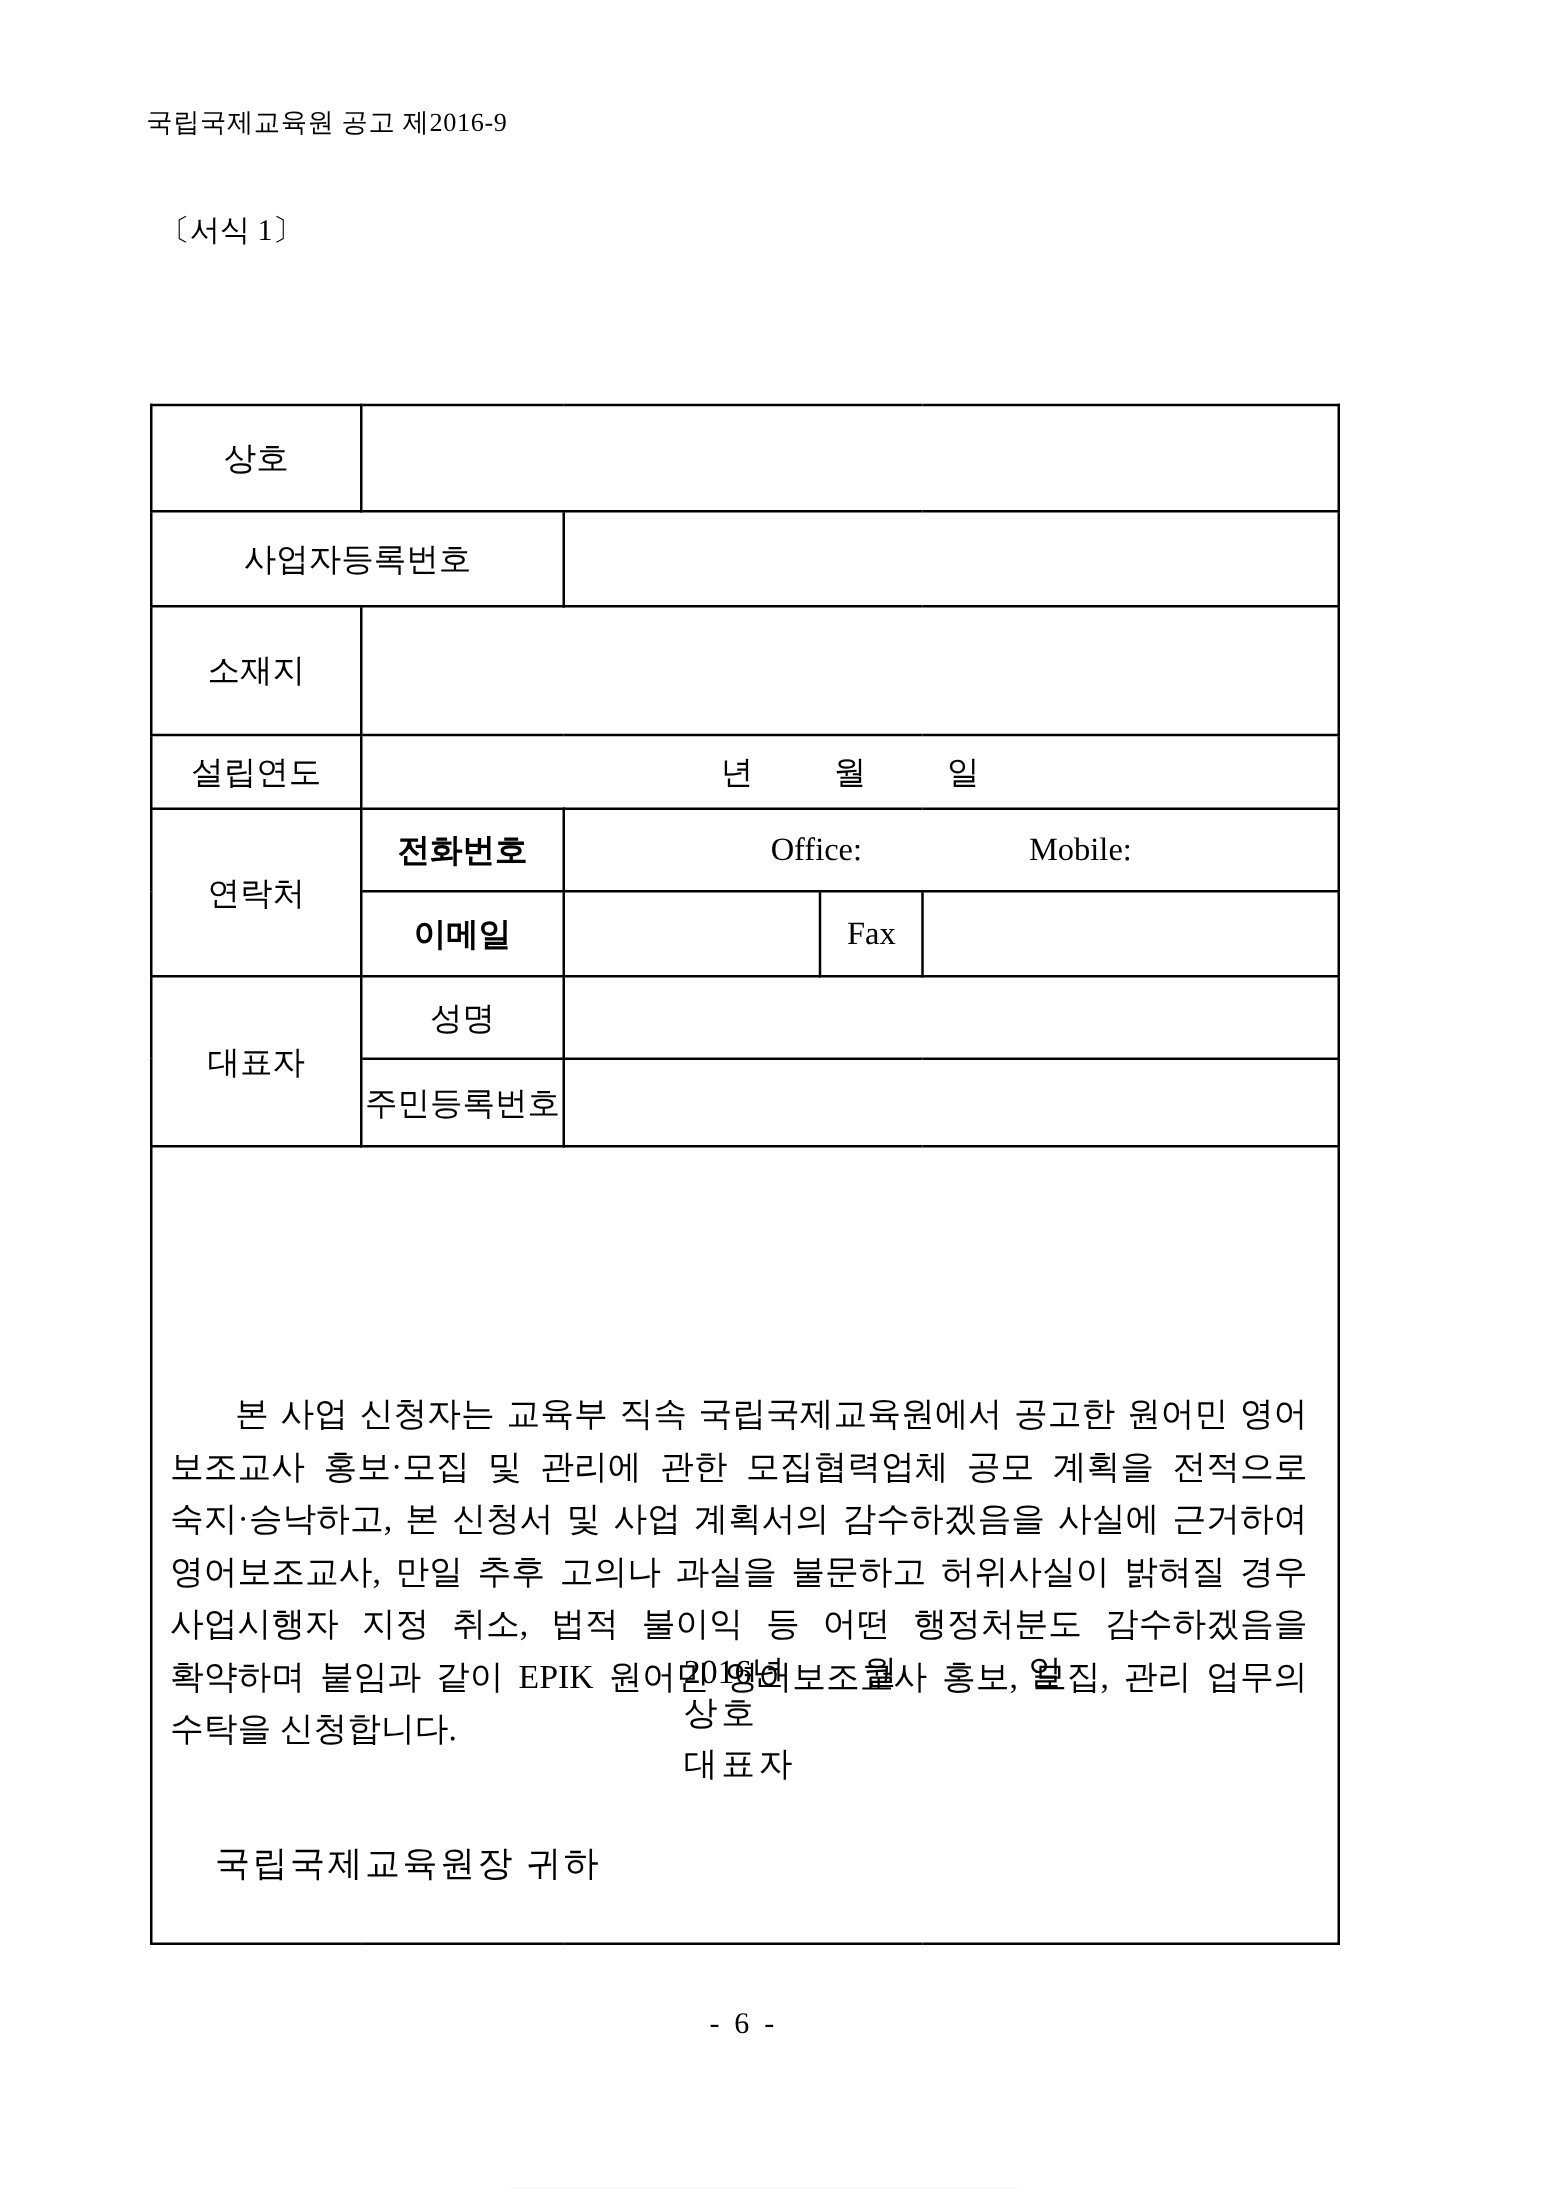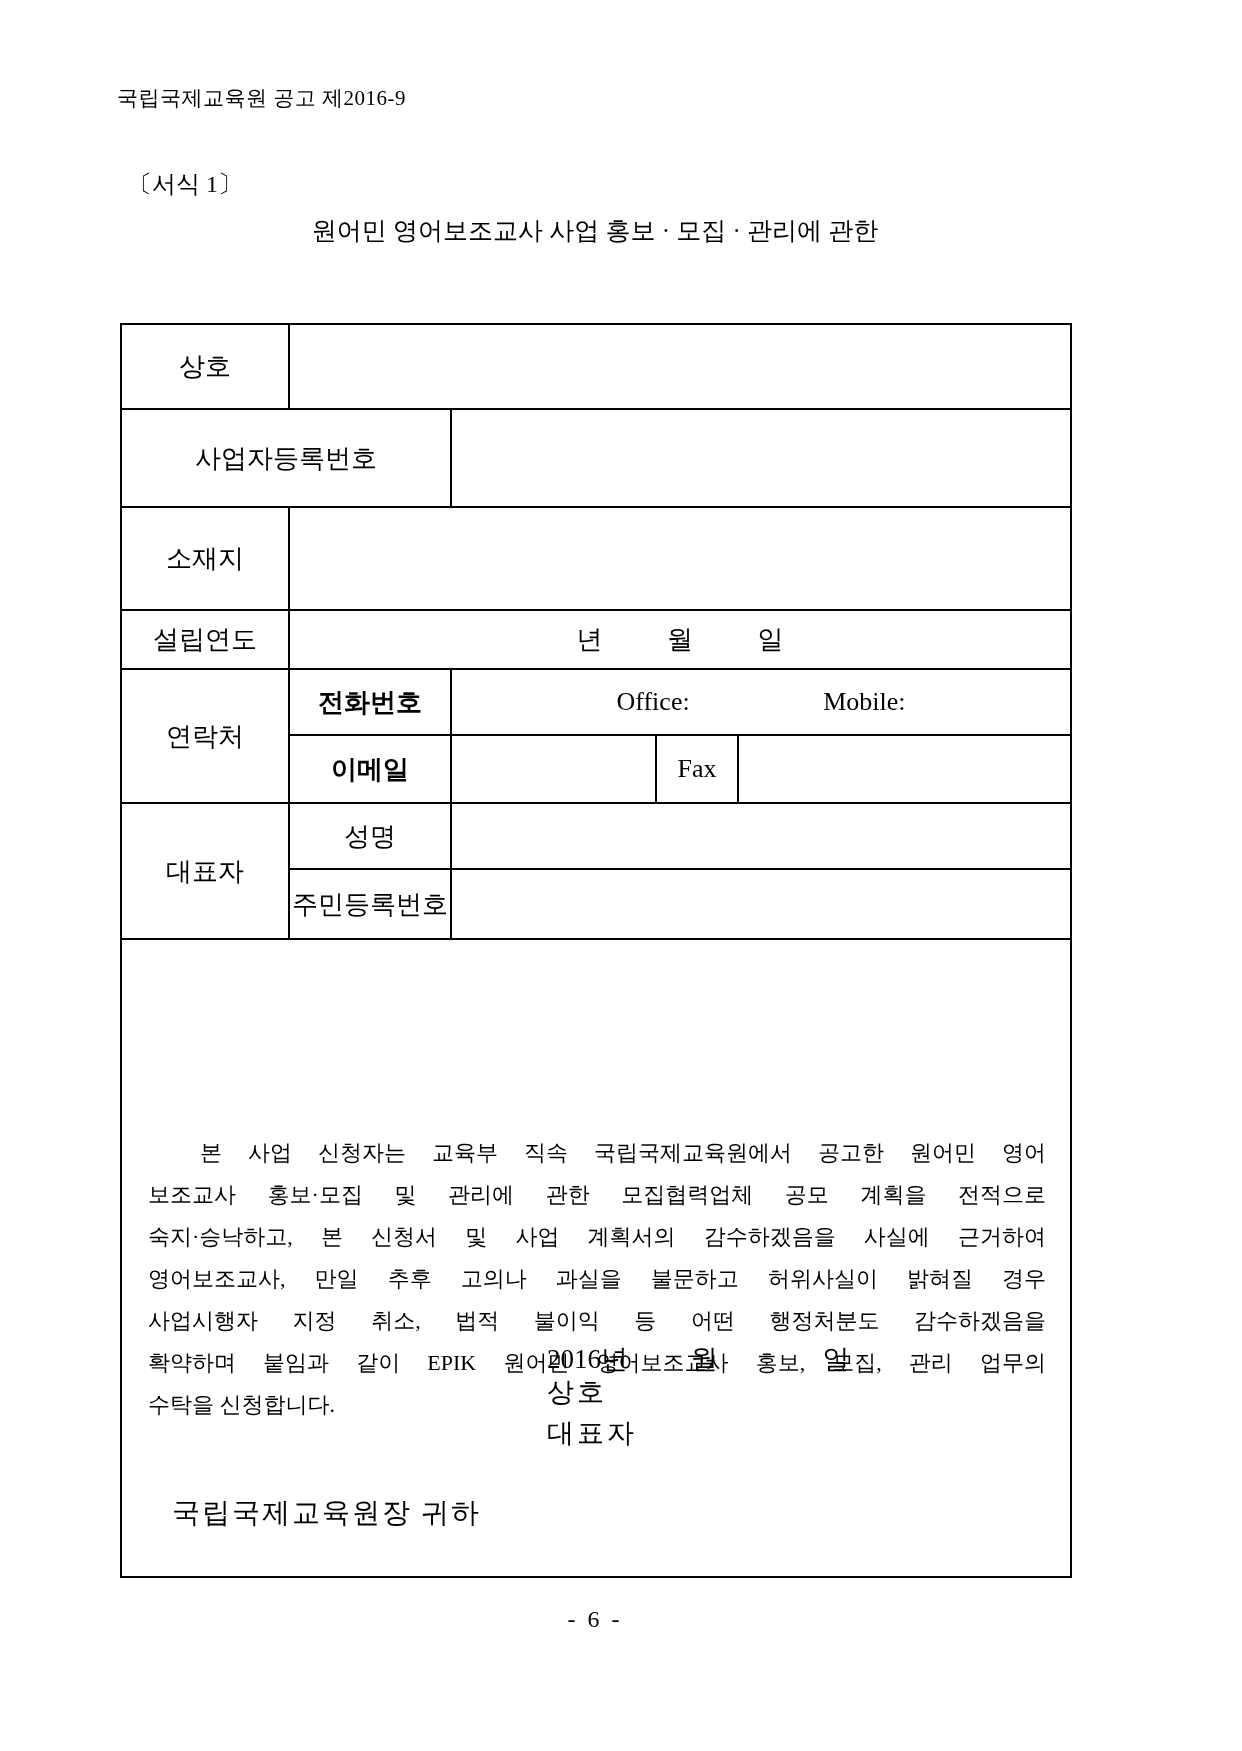--- a/index.html
+++ b/index.html
@@ -44,21 +44,21 @@
   }
   td.bold { font-weight:bold; font-family:"Liberation Sans","DejaVu Sans",sans-serif; font-size:25px; }
   td.founded-cell { text-align:left; padding-left:98px; }
   .founded-cell .gap { margin-left:58px; }
   td.phone-cell { text-align:left; padding-left:14px; }
   .phone-cell .mobile { margin-left:127px; }
   td.decl-cell {
     vertical-align:top; text-align:left;
     position:relative; white-space:normal;
   }
-  .decl-par { margin:42px 24px 0 26px; font-size:22px; line-height:42px; }
+  .decl-par { margin:42px 24px 0 14px; font-size:27px; line-height:42px; }
   .decl-line { text-align:justify; text-align-last:justify; }
   .decl-line.first { text-indent:52px; }
   .decl-line.last  { text-align-last:left; }
   .sig-date { position:absolute; left:425px; top:401px; font-size:27px; }
   .sig-date .m { margin-left:56px; }
   .sig-date .d { margin-left:98px; }
   .sig-company { position:absolute; left:425px; top:434px; font-size:27px; letter-spacing:3px; }
   .sig-rep     { position:absolute; left:425px; top:475px; font-size:27px; letter-spacing:3px; }
   .recipient   { position:absolute; left:50px;  top:554px; font-size:28px; letter-spacing:2px; }
   .page-num {
@@ -67,36 +67,35 @@
   }
 </style>
 </head>
 <body>
 
 <div class="page">
 
   <div class="notice">국립국제교육원 공고 제2016-9</div>
   <div class="form-label">〔서식 1〕</div>
 
-  <div class="subtitle">원어민 영어보조교사 사업 홍보 · 모집 · 관리에 관한</div>
 
   <table class="apptable">
     <colgroup>
       <col style="width:168px">
       <col style="width:162px">
       <col style="width:205px">
       <col style="width:82px">
       <col style="width:333px">
     </colgroup>
     <tbody>
         <tr style="height:85px">
       <td>상호</td>
       <td colspan="4"></td>
     </tr>
-    <tr style="height:98px">
+    <tr style="height:76px">
       <td colspan="2">사업자등록번호</td>
       <td colspan="3"></td>
     </tr>
     <tr style="height:103px">
       <td>소재지</td>
       <td colspan="4"></td>
     </tr>
     <tr style="height:59px">
       <td>설립연도</td>
       <td colspan="4" class="founded-cell">

